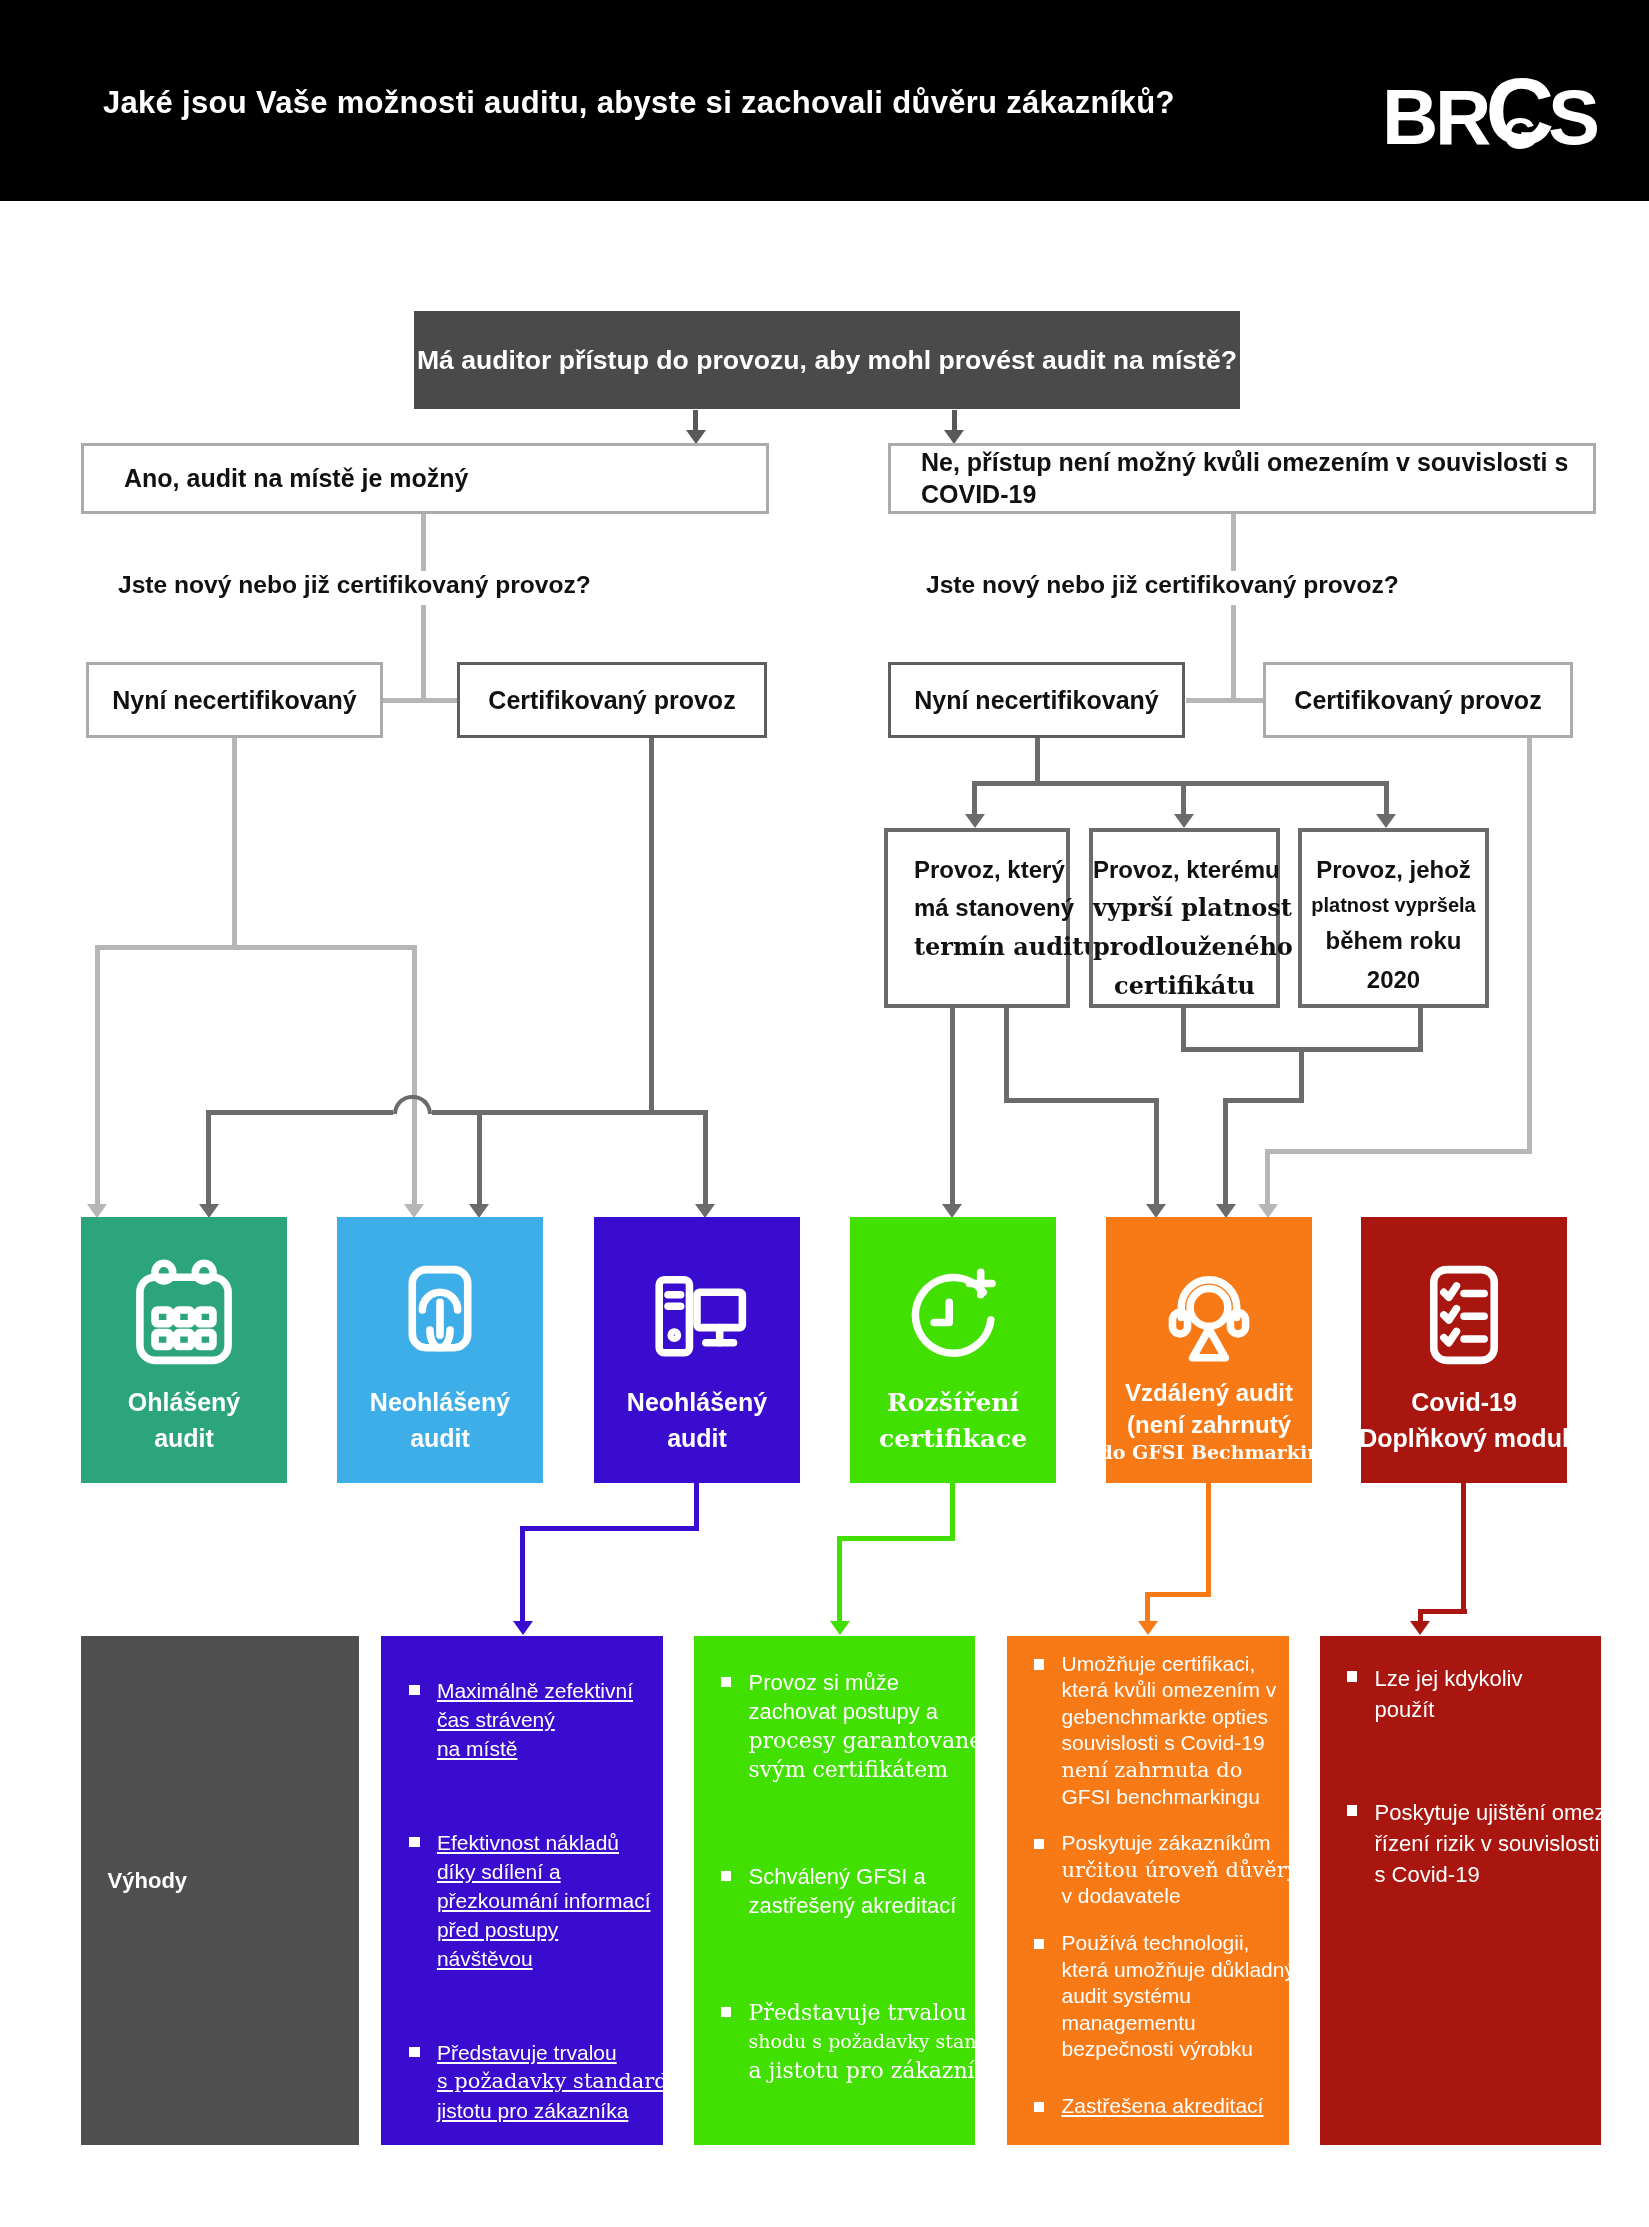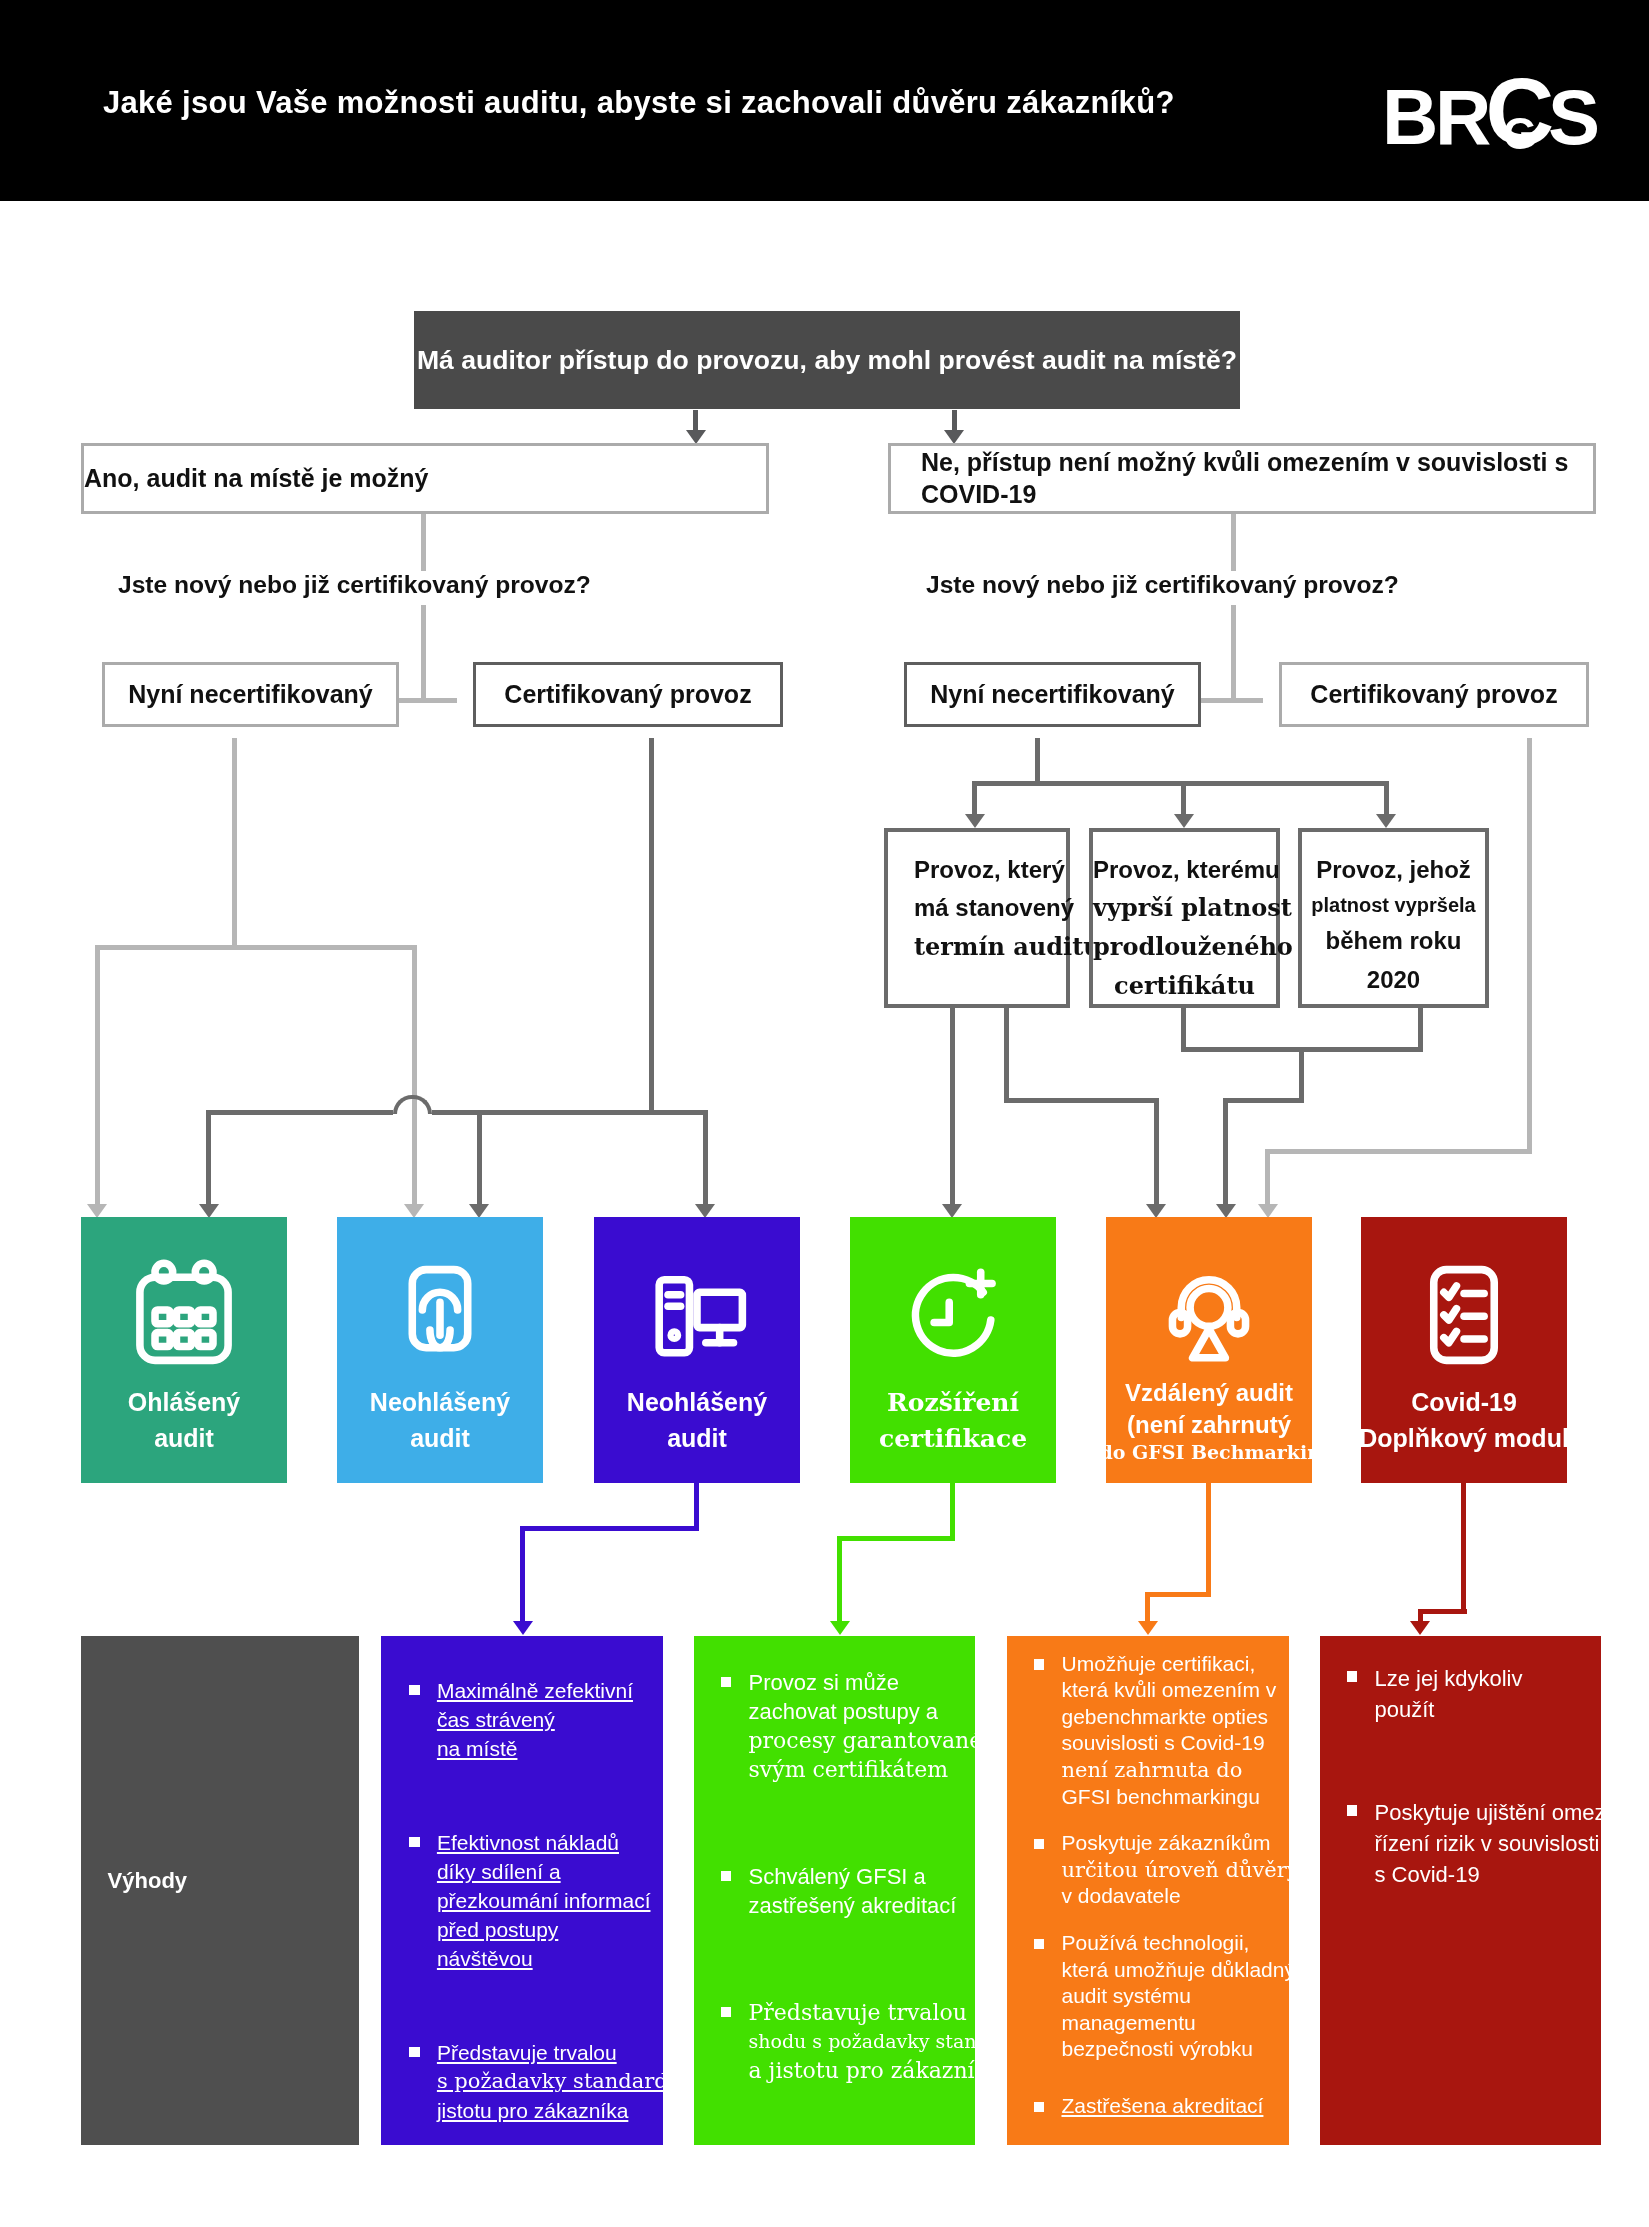--- a/index.html
+++ b/index.html
@@ -24,25 +24,25 @@
   .ct{background:#58595B;}
   .h{height:4.7px;}
   .v{width:4.7px;}
   .ah{position:absolute;width:0;height:0;border-left:10px solid transparent;border-right:10px solid transparent;border-top:14.6px solid #6B6B6B;}
   .ah.l{border-top-color:#B6B6B6;}
   .ah.t{border-top-color:#58595B;}
   .arc{position:absolute;left:393px;top:1095px;width:39px;height:19px;border:4.7px solid #6B6B6B;border-bottom:none;border-radius:19px 19px 0 0;box-sizing:border-box;background:transparent;}
 
   #rootbox{left:414px;top:311px;width:826px;height:98px;background:#4A4A4A;justify-content:center;}
   #rootbox div{color:#fff;font-size:26.6px;font-weight:bold;text-align:center;}
-  #yesbox{left:81px;top:443px;width:688px;height:71px;font-size:25px;font-weight:bold;color:#111;}
+  #yesbox{left:81px;top:443px;width:688px;height:71px;padding-left:40px;font-size:25px;font-weight:bold;color:#111;}
   #nobox{left:888px;top:443px;width:708px;height:71px;padding-left:30px;font-size:25px;font-weight:bold;color:#111;}
   #nobox .lines div{line-height:1.25;}
   .question{position:absolute;font-size:24.6px;font-weight:bold;color:#111;}
-  .pair{height:65px;justify-content:flex-start;font-size:25px;font-weight:bold;color:#111;margin-left:16px;}
+  .pair{height:76px;justify-content:flex-start;font-size:25px;font-weight:bold;color:#111;}
 
   .scen{position:absolute;top:828px;height:180px;background:#fff;border:4px solid #6B6B6B;box-sizing:border-box;
         display:flex;flex-direction:column;justify-content:flex-start;padding-top:18.6px;
         font-size:24px;font-weight:bold;color:#111;line-height:1.62;}
   .scen .lines{width:100%;}
   .scen .lines div{text-align:center;white-space:nowrap;}
   #scen1{left:884px;width:186px;} #scen1 .lines div{text-align:left;padding-left:26px;}
   #scen2{left:1089px;width:191px;}
   #scen3{left:1298px;width:191px;}
   .scen .lines div.sm{font-size:20px;}

